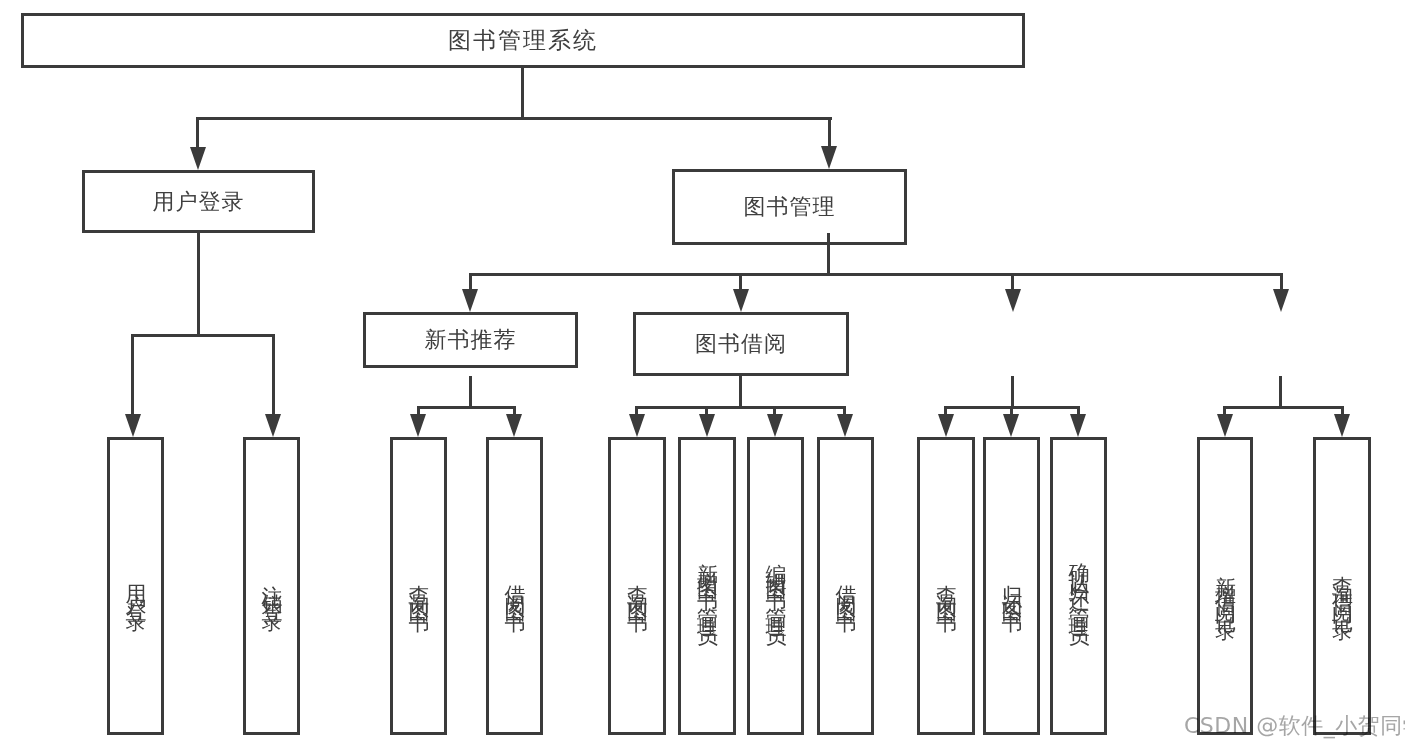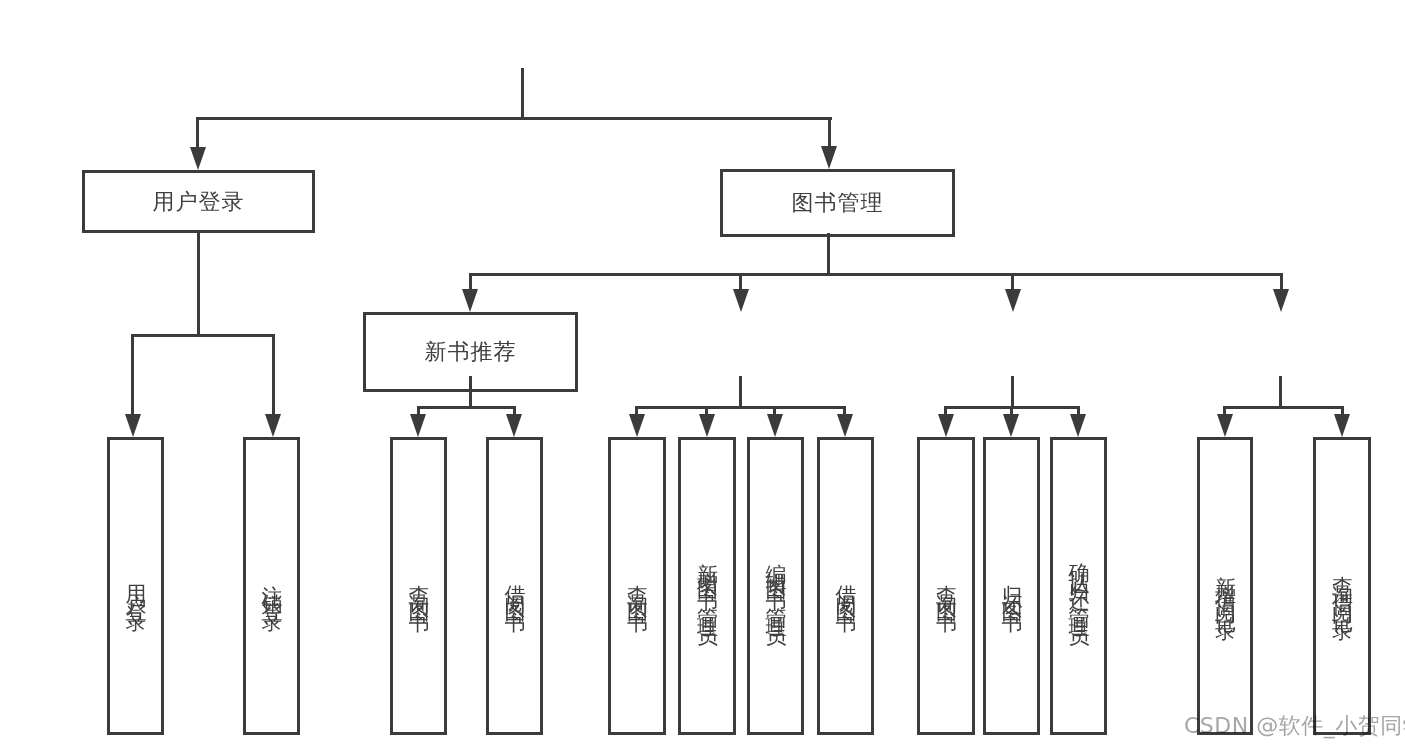--- a/index.html
+++ b/index.html
@@ -50,32 +50,35 @@
     mix-blend-mode:multiply;
     z-index:5;
     letter-spacing:0.5px;
   }
 </style>
 </head>
 <body>
 
 <div id="canvas">
 
+  <div class="box root-label" style="left:21px;top:13px;width:1004px;height:55px">
+    <span>图书管理系统</span>
+  </div>
 
   <i class="ln" style="left:521px;top:68px;width:3px;height:51px"></i>
   <i class="ln" style="left:196px;top:117px;width:636px;height:3px"></i>
   <i class="ln" style="left:196px;top:117px;width:3px;height:33px"></i>
   <i class="ln" style="left:828px;top:117px;width:3px;height:32px"></i>
   <i class="ar" style="left:190px;top:147px"></i>
   <i class="ar" style="left:821px;top:146px"></i>
 
   <div class="box hlabel" style="left:82px;top:170px;width:233px;height:63px">
     <span>用户登录</span>
   </div>
-  <div class="box hlabel" style="left:720px;top:169px;width:235px;height:68px">
+  <div class="box hlabel" style="left:672px;top:169px;width:235px;height:76px">
     <span>图书管理</span>
   </div>
 
   <i class="ln" style="left:197px;top:233px;width:3px;height:104px"></i>
   <i class="ln" style="left:131px;top:334px;width:144px;height:3px"></i>
   <i class="ln" style="left:131px;top:334px;width:3px;height:82px"></i>
   <i class="ln" style="left:272px;top:334px;width:3px;height:82px"></i>
   <i class="ar" style="left:125px;top:414px"></i>
   <i class="ar" style="left:265px;top:414px"></i>
 
@@ -83,22 +86,25 @@
   <i class="ln" style="left:469px;top:273px;width:814px;height:3px"></i>
   <i class="ln" style="left:469px;top:273px;width:3px;height:18px"></i>
   <i class="ln" style="left:739px;top:273px;width:3px;height:18px"></i>
   <i class="ln" style="left:1011px;top:273px;width:3px;height:18px"></i>
   <i class="ln" style="left:1280px;top:273px;width:3px;height:18px"></i>
   <i class="ar" style="left:462px;top:289px"></i>
   <i class="ar" style="left:733px;top:289px"></i>
   <i class="ar" style="left:1005px;top:289px"></i>
   <i class="ar" style="left:1273px;top:289px"></i>
 
-  <div class="box hlabel" style="left:363px;top:312px;width:215px;height:80px">
+  <div class="box hlabel" style="left:363px;top:312px;width:215px;height:56px">
     <span>新书推荐</span>
+  </div>
+  <div class="box hlabel" style="left:633px;top:312px;width:216px;height:64px">
+    <span>图书借阅</span>
   </div>
 
   <i class="ln" style="left:469px;top:376px;width:3px;height:32px"></i>
   <i class="ln" style="left:417px;top:406px;width:99px;height:3px"></i>
   <i class="ln" style="left:417px;top:406px;width:3px;height:10px"></i>
   <i class="ln" style="left:513px;top:406px;width:3px;height:10px"></i>
   <i class="ar" style="left:410px;top:414px"></i>
   <i class="ar" style="left:506px;top:414px"></i>
 
   <i class="ln" style="left:739px;top:376px;width:3px;height:32px"></i>

